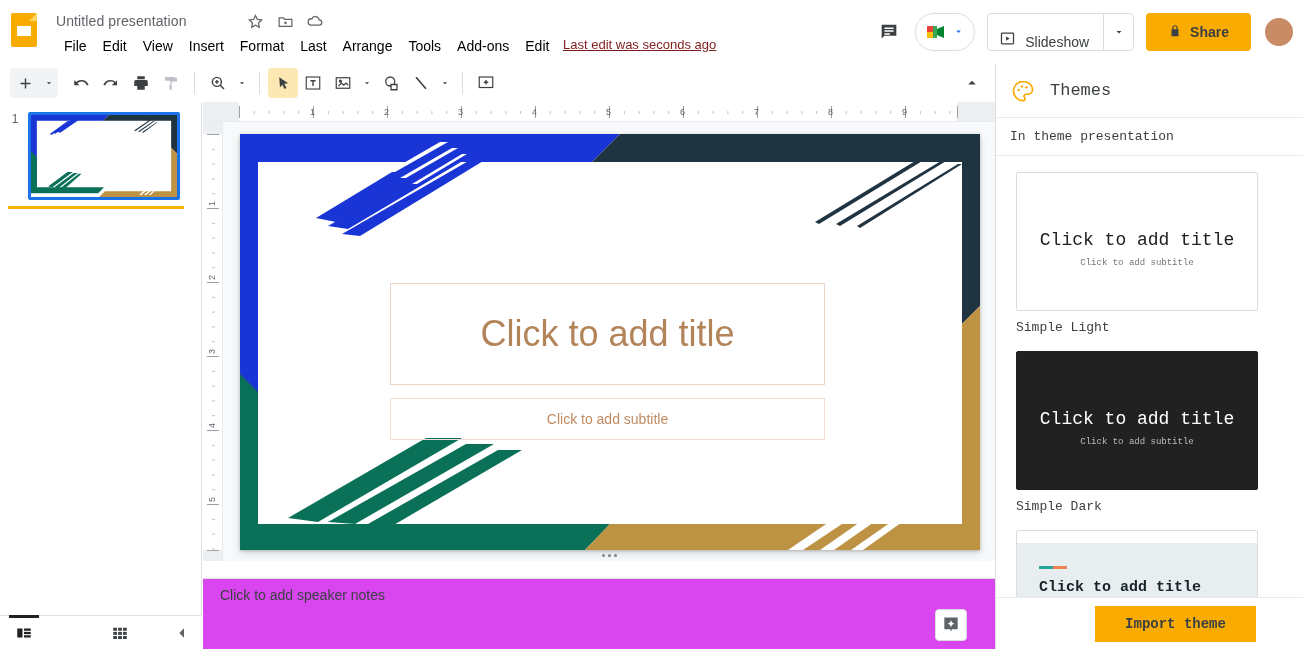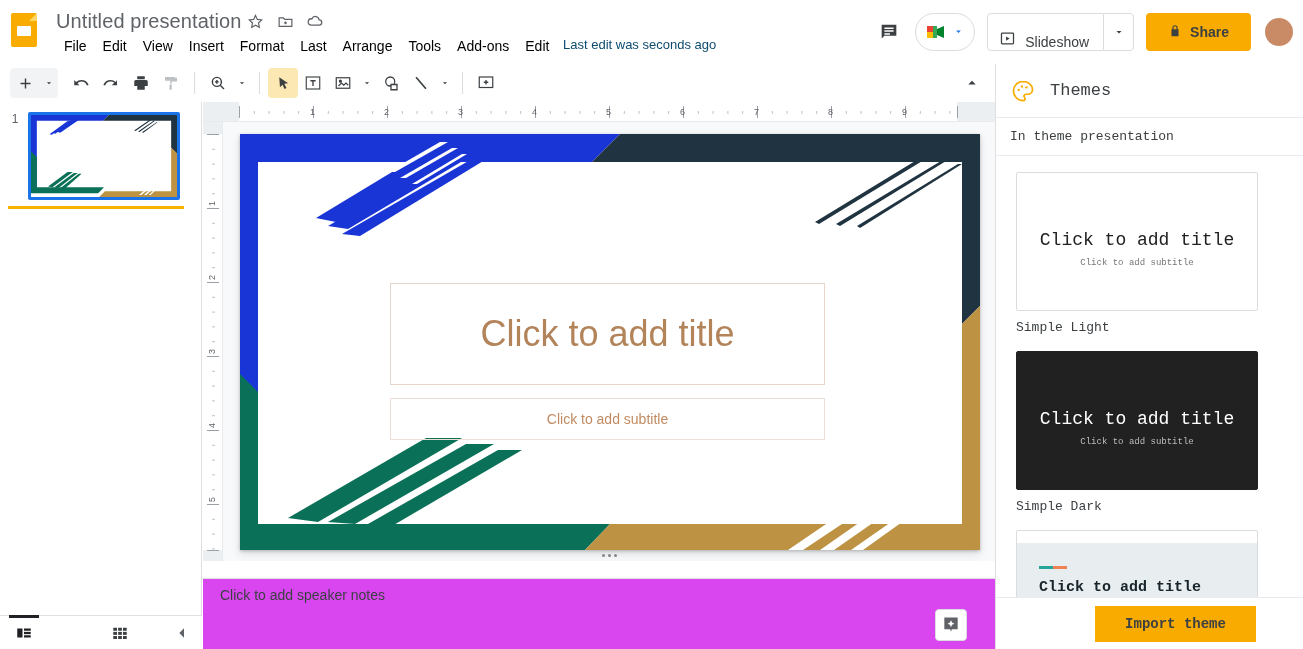--- a/index.html
+++ b/index.html
@@ -25,35 +25,35 @@
   .logo-shape:after {
     content: ""; position: absolute; left: 6px; top: 13px; width: 14px; height: 10px;
     background: #fff; border-radius: 1px;
   }
   .logo-shape:before {
     content: ""; position: absolute; right: 0; top: 0;
     border-width: 0 0 8px 8px; border-style: solid; border-color: transparent transparent #fdd663 transparent;
   }
   .doc-title {
     position: absolute; left: 56px; top: 8px;
-    font-size: 20px; color: #5f6368; letter-spacing: .1px;
+    font-size: 14px; color: #5f6368; letter-spacing: .1px;
     line-height: 26px; white-space: nowrap; text-align: right;
   }
   .title-icons { position: absolute; left: 246px; top: 12px; display: flex; gap: 12px; align-items: center; }
   .ticon { width: 18px; height: 18px; color: #5f6368; display: inline-flex; align-items: center; justify-content: center; cursor: pointer; }
   .ticon svg { display: block; }
 
   .menubar { position: absolute; left: 56px; top: 34px; display: flex; align-items: center; gap: 0; }
   .menu-item {
     font-size: 14px; color: #000000; padding: 3px 8px; border-radius: 4px;
     cursor: pointer; white-space: nowrap; line-height: 18px;
   }
   .lastedit {
-    position: absolute; left: 563px; top: 37px; font-size: 13px; color: #0c4a6e;
-    cursor: pointer; white-space: nowrap;
+    position: absolute; left: 563px; top: 37px; font-size: 13px; color: #7f1d1d;
+    text-decoration: underline; cursor: pointer; white-space: nowrap;
   }
 
   .tr-group { position: absolute; right: 0; top: 10px; height: 44px; display: flex; align-items: center; gap: 0; }
   .comment-btn {
     width: 40px; height: 40px; border-radius: 50%; display: flex; align-items: center; justify-content: center;
     cursor: pointer; margin-right: 6px;
   }
   .meet-chip {
     display: flex; align-items: center; gap: 3px; height: 38px; padding: 0 10px 0 8px;
     border: 1px solid #dadce0; border-radius: 19px; cursor: pointer; background: #fff;

